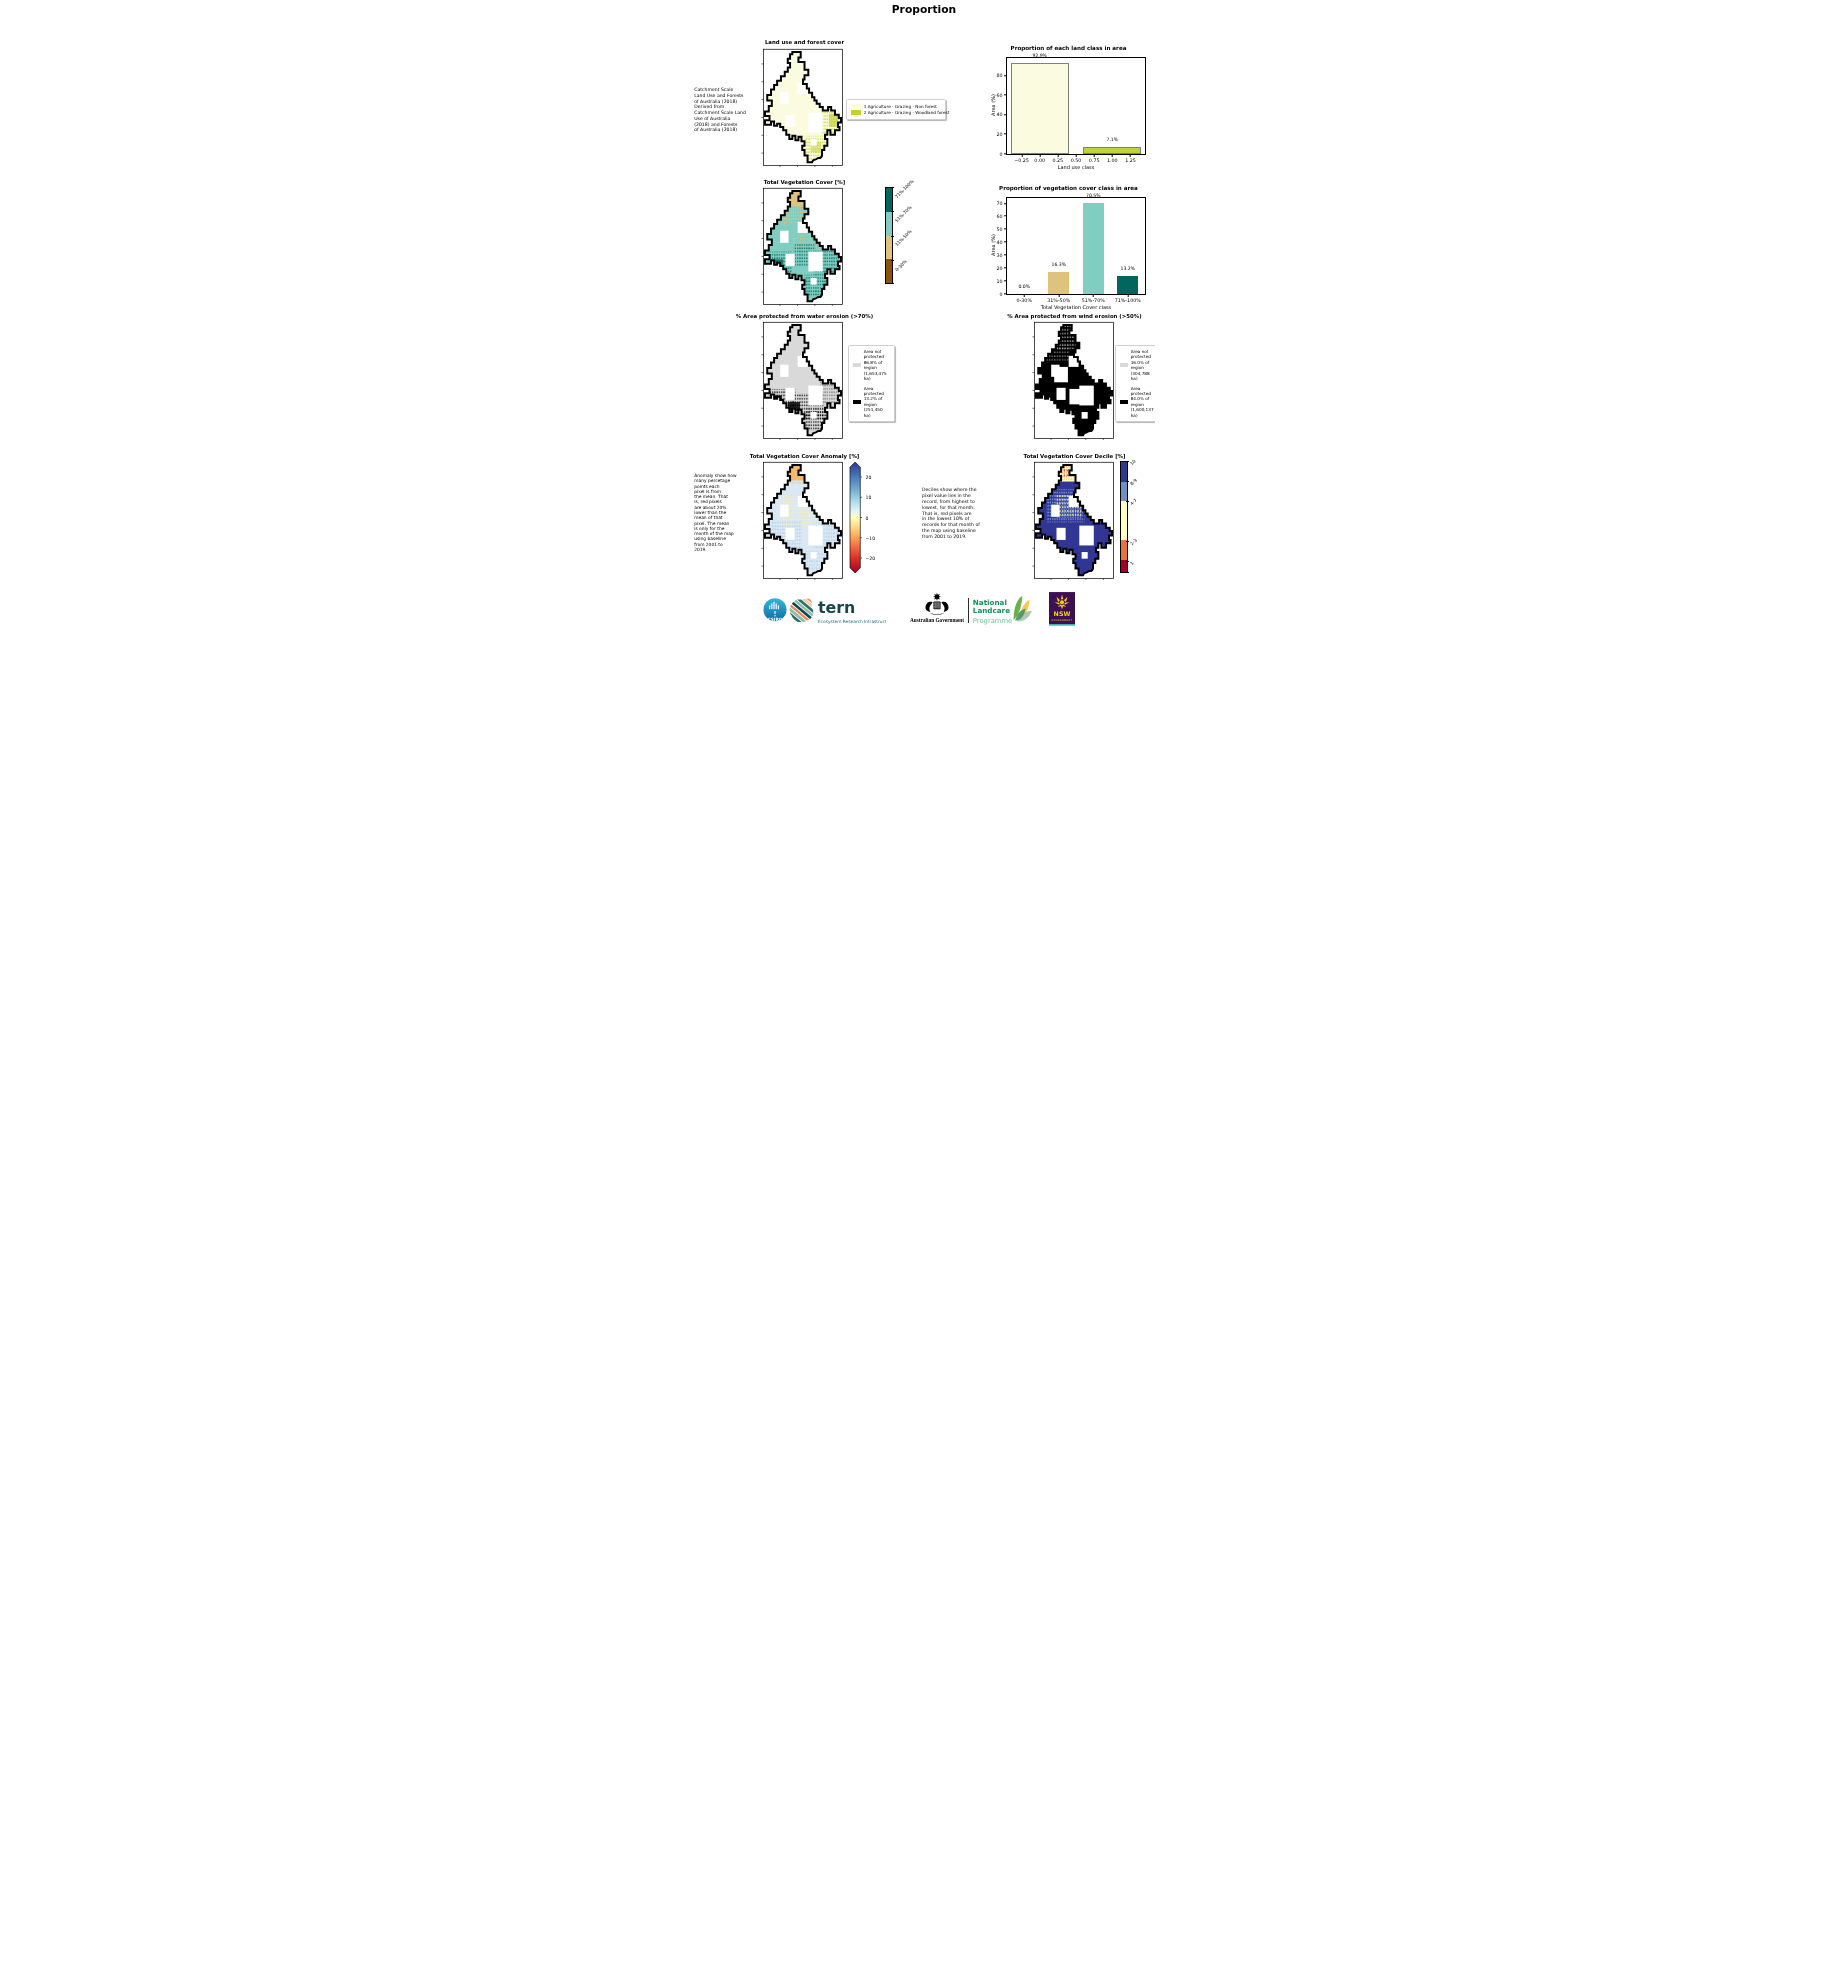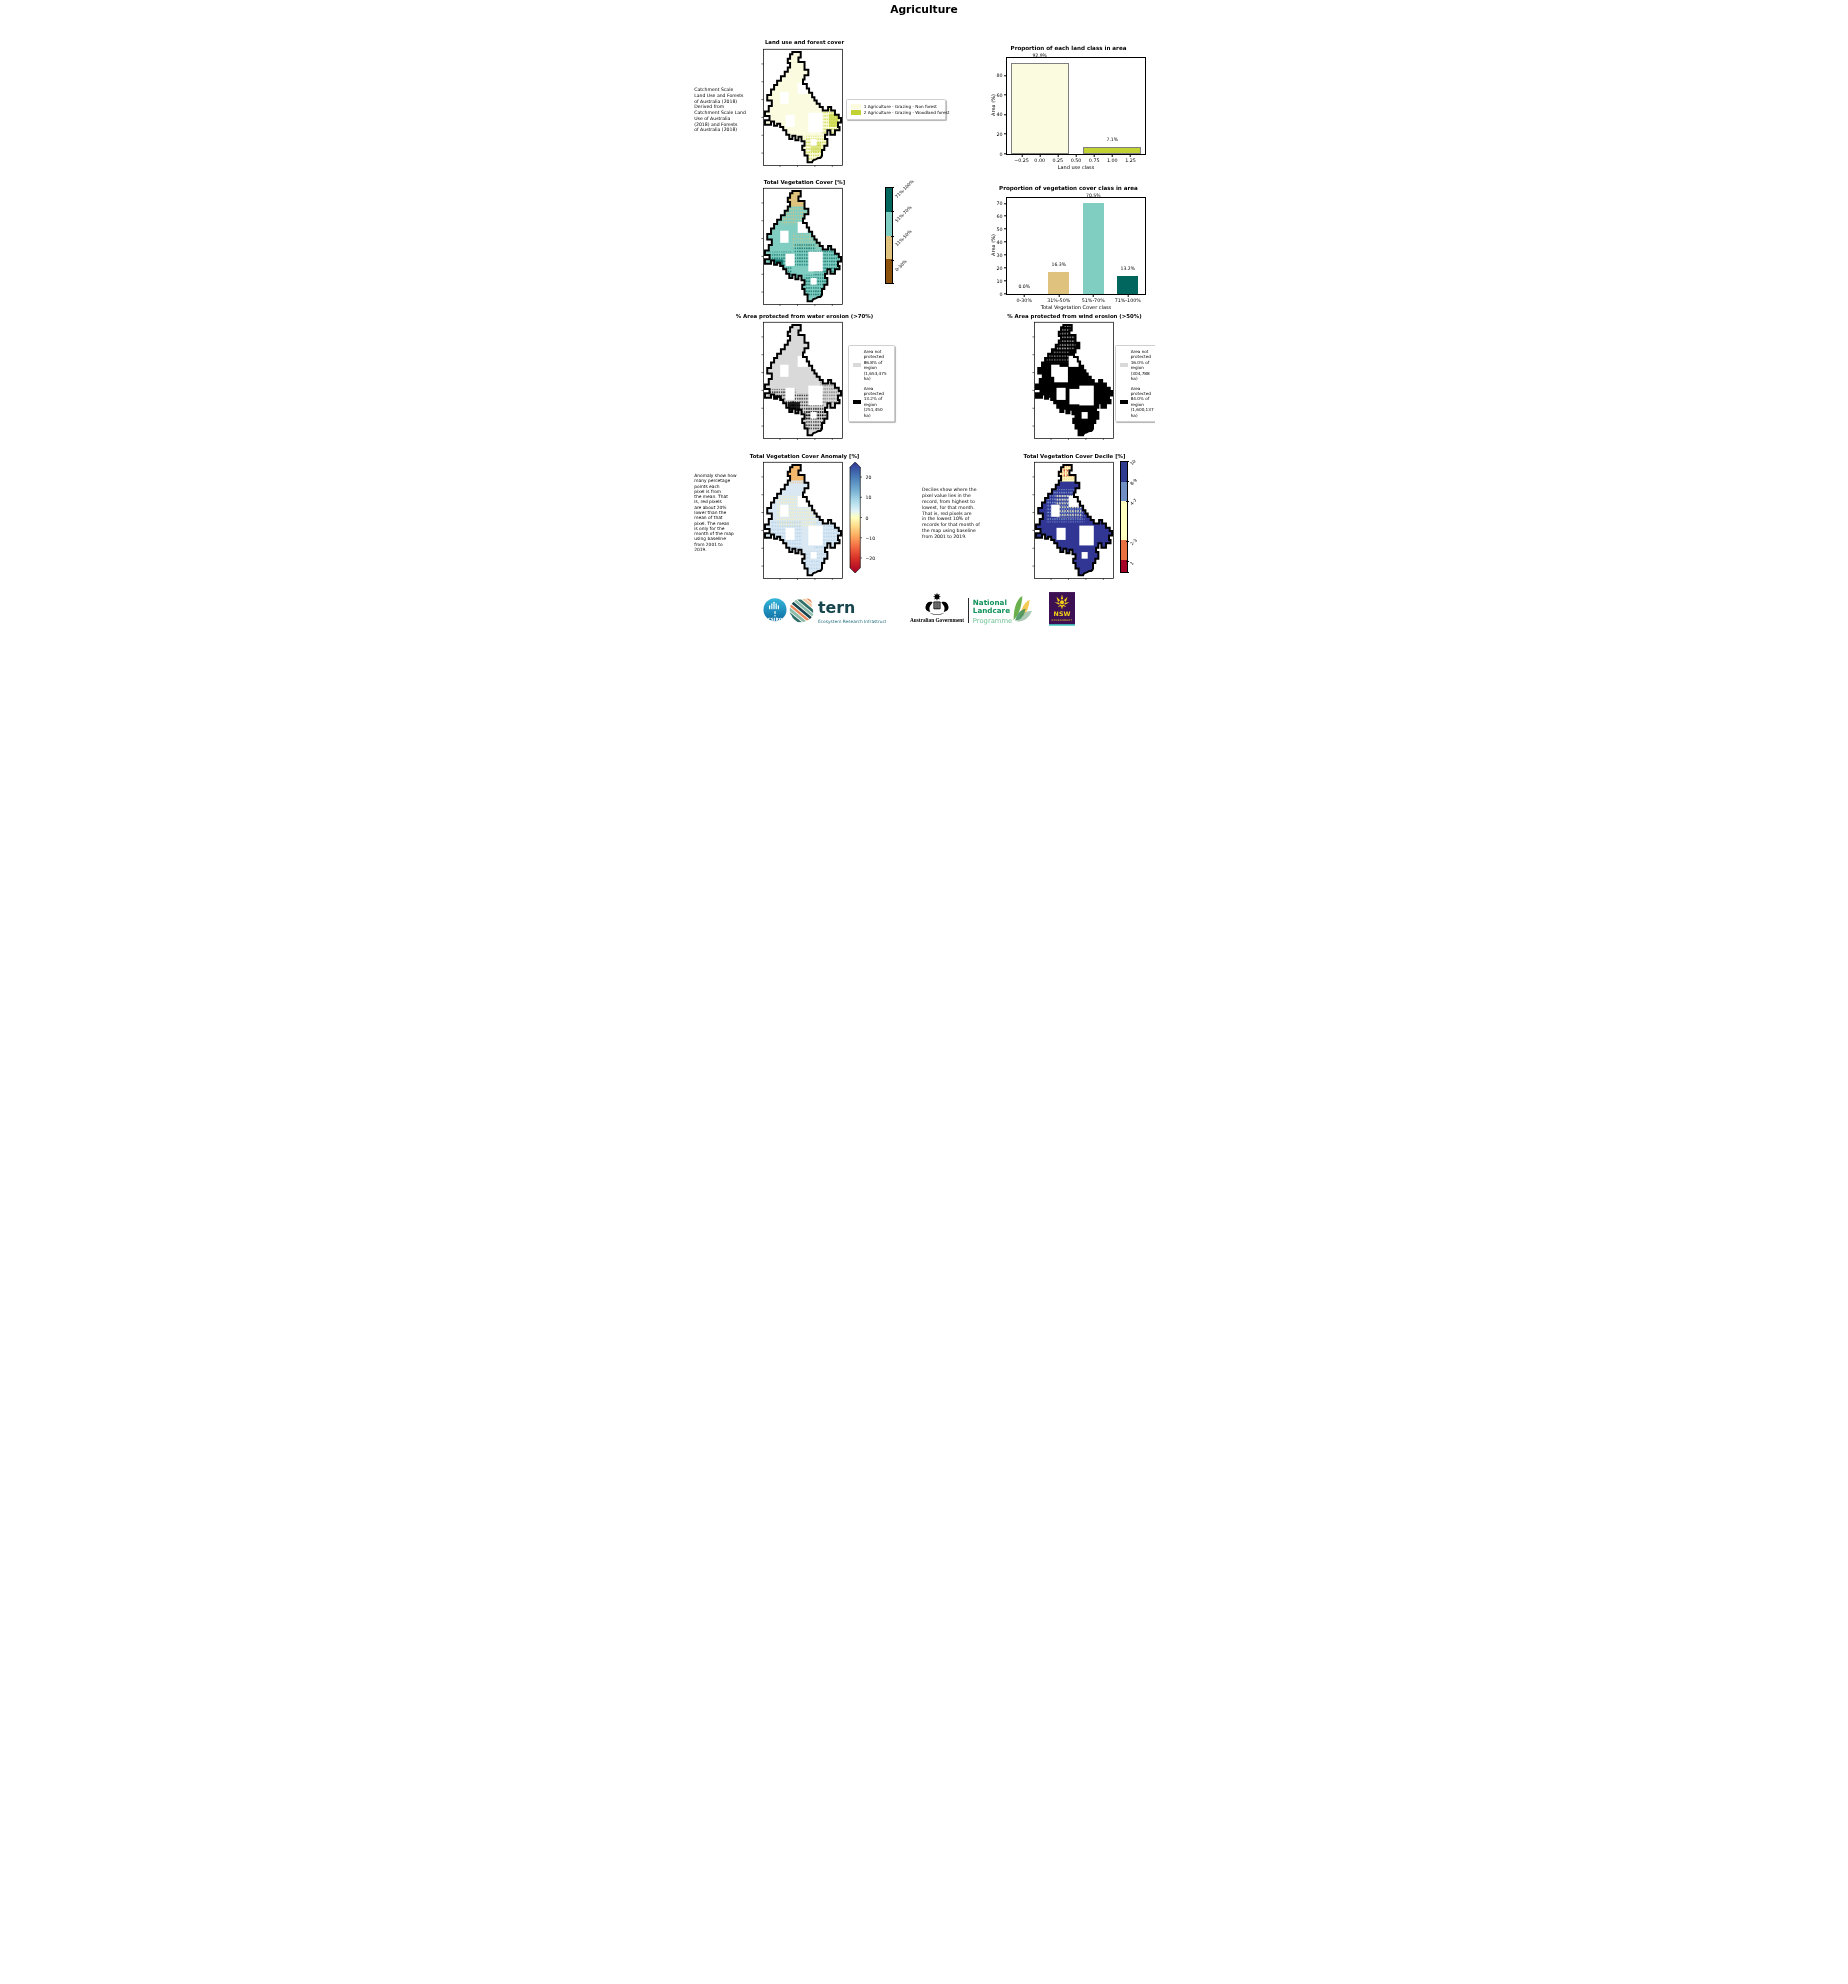--- a/index.html
+++ b/index.html
@@ -124,21 +124,21 @@
         <rect x="27" y="57" width="12" height="11"></rect>
       <rect x="57" y="55" width="19" height="18"></rect>
         <rect x="43" y="28" width="13" height="10"></rect>
       <rect x="60" y="79" width="8" height="6"></rect>
     </g>
   </defs>
 </svg>
 
 <div class="page">
 
-  <div class="page-title">Agriculture</div>
+  <div class="page-title">Proportion</div>
 
   <div class="side-note" style="left:1.2px;top:87px;width:66px;"> Catchment Scale
 Land Use and Forests
 of Australia (2018)
 Derived from
 Catchment Scale Land
 Use of Australia
 (2018) and Forests
 of Australia (2018)</div>
   <div class="map-title" style="left:56px;top:39px;width:111px;">Land use and forest cover</div>

